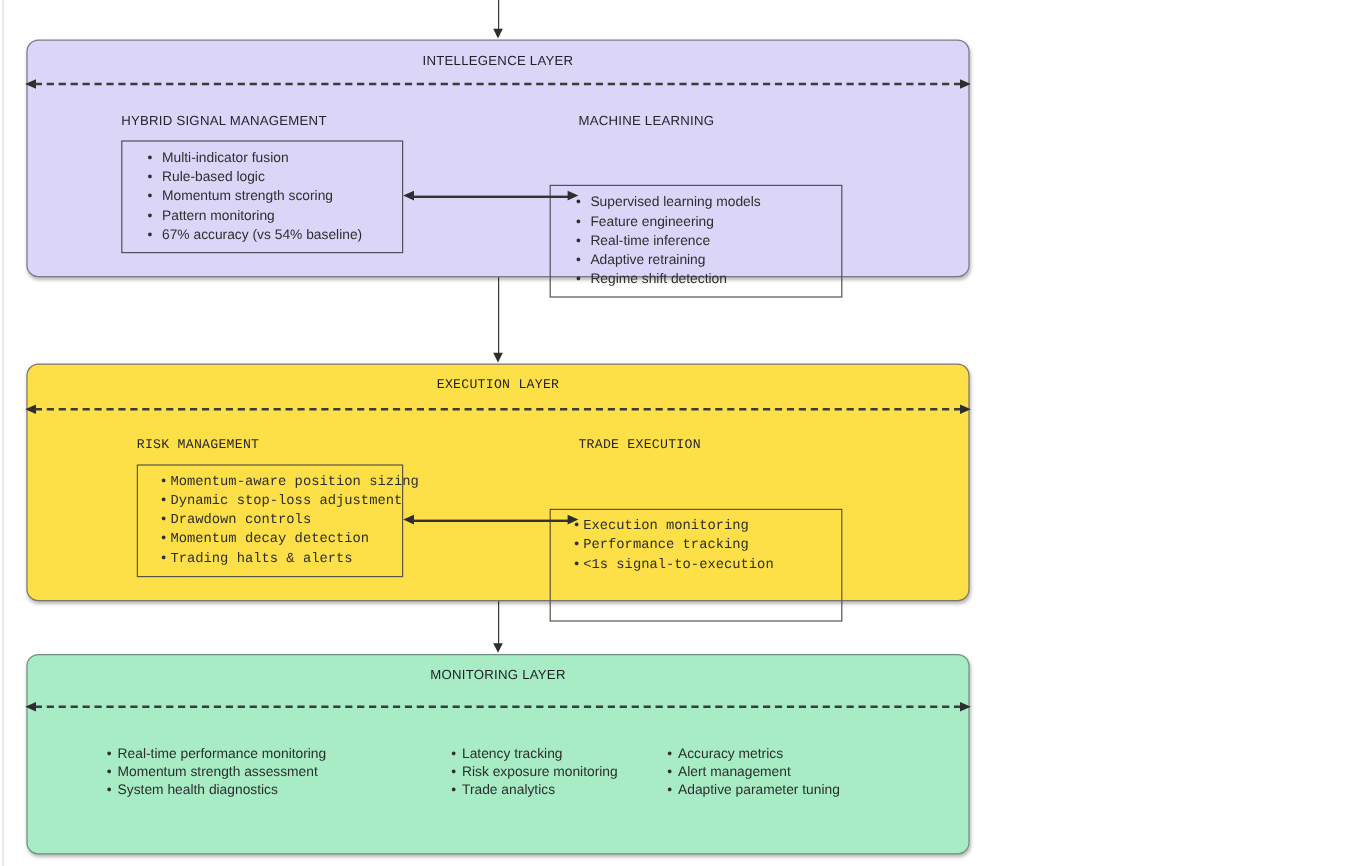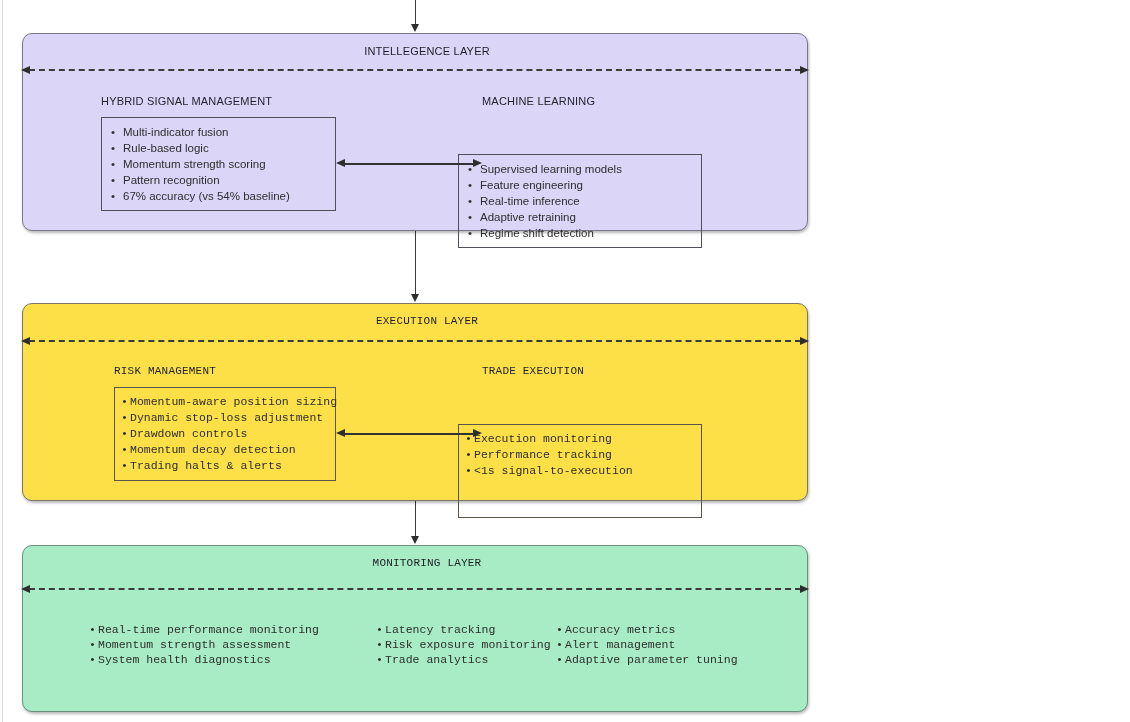--- a/index.html
+++ b/index.html
@@ -21,28 +21,27 @@
   
   .layer{
     position:absolute;left:22px;width:786px;
     border:1.5px solid #78788a;
     border-radius:10px;
     box-shadow:1px 2px 3px rgba(0,0,0,0.28);
     box-sizing:border-box;
   }
   .layer-intel{top:33px;height:198px;}
   .layer-exec{top:303px;height:198px;border-color:#7c7468;}
-  .layer-mon{top:545px;height:167px;border-color:#6d8f7c;font-family:Liberation Mono, monospace;}
+  .layer-mon{top:545px;height:167px;border-color:#6d8f7c;}
 
   .layer-title{
     position:absolute;top:11px;left:0;width:100%;
     text-align:center;
     font-size:11px;color:#1e1e28;
     letter-spacing:.2px;
-    padding-left:12px;
   }
 
   
   .dashed-arrow{
     position:absolute;left:-2px;right:-2px;height:10px;
   }
   .da-intel{top:31px;}
   .da-exec{top:32px;}
   .da-mon{top:38px;}
   .dashed-arrow .da-line{
@@ -64,20 +63,21 @@
 
   
   .sub-heading{
     position:absolute;top:61px;
     font-size:11px;color:#24242e;letter-spacing:.2px;
   }
   .sub-box{
     position:absolute;top:83px;height:94px;
     border:1.5px solid #515159;
     box-sizing:border-box;
+    padding-left:12px;
   }
   .hx-1{left:78px;}
   .bx-1{left:78px;width:235px;}
   .hx-1e{left:91px;}
   .bx-1e{left:91px;width:222px;}
   .hx-2{left:459px;}
   .bx-2{left:435px;width:244px;margin-top:37px;}
 
   ul.blist{
     list-style:none;margin:0;padding:6px 8px 0 6px;
@@ -167,21 +167,21 @@
       <div class="da-line"></div>
       <div class="da-head-right"></div>
     </div>
 
     <div class="sub-heading hx-1">HYBRID SIGNAL MANAGEMENT</div>
     <div class="sub-box bx-1" style="border-color: rgb(80, 80, 92);">
       <ul class="blist wide-gap">
         <li>Multi-indicator fusion</li>
         <li>Rule-based logic</li>
         <li>Momentum strength scoring</li>
-        <li>Pattern recognition</li>
+        <li>Pattern monitoring</li>
         <li>67% accuracy (vs 54% baseline)</li>
       </ul>
     </div>
 
     <div class="sub-heading hx-2">MACHINE LEARNING</div>
     <div class="sub-box bx-2" style="border-color: rgb(80, 80, 92);">
       <ul class="blist wide-gap">
         <li>Supervised learning models</li>
         <li>Feature engineering</li>
         <li>Real-time inference</li>

